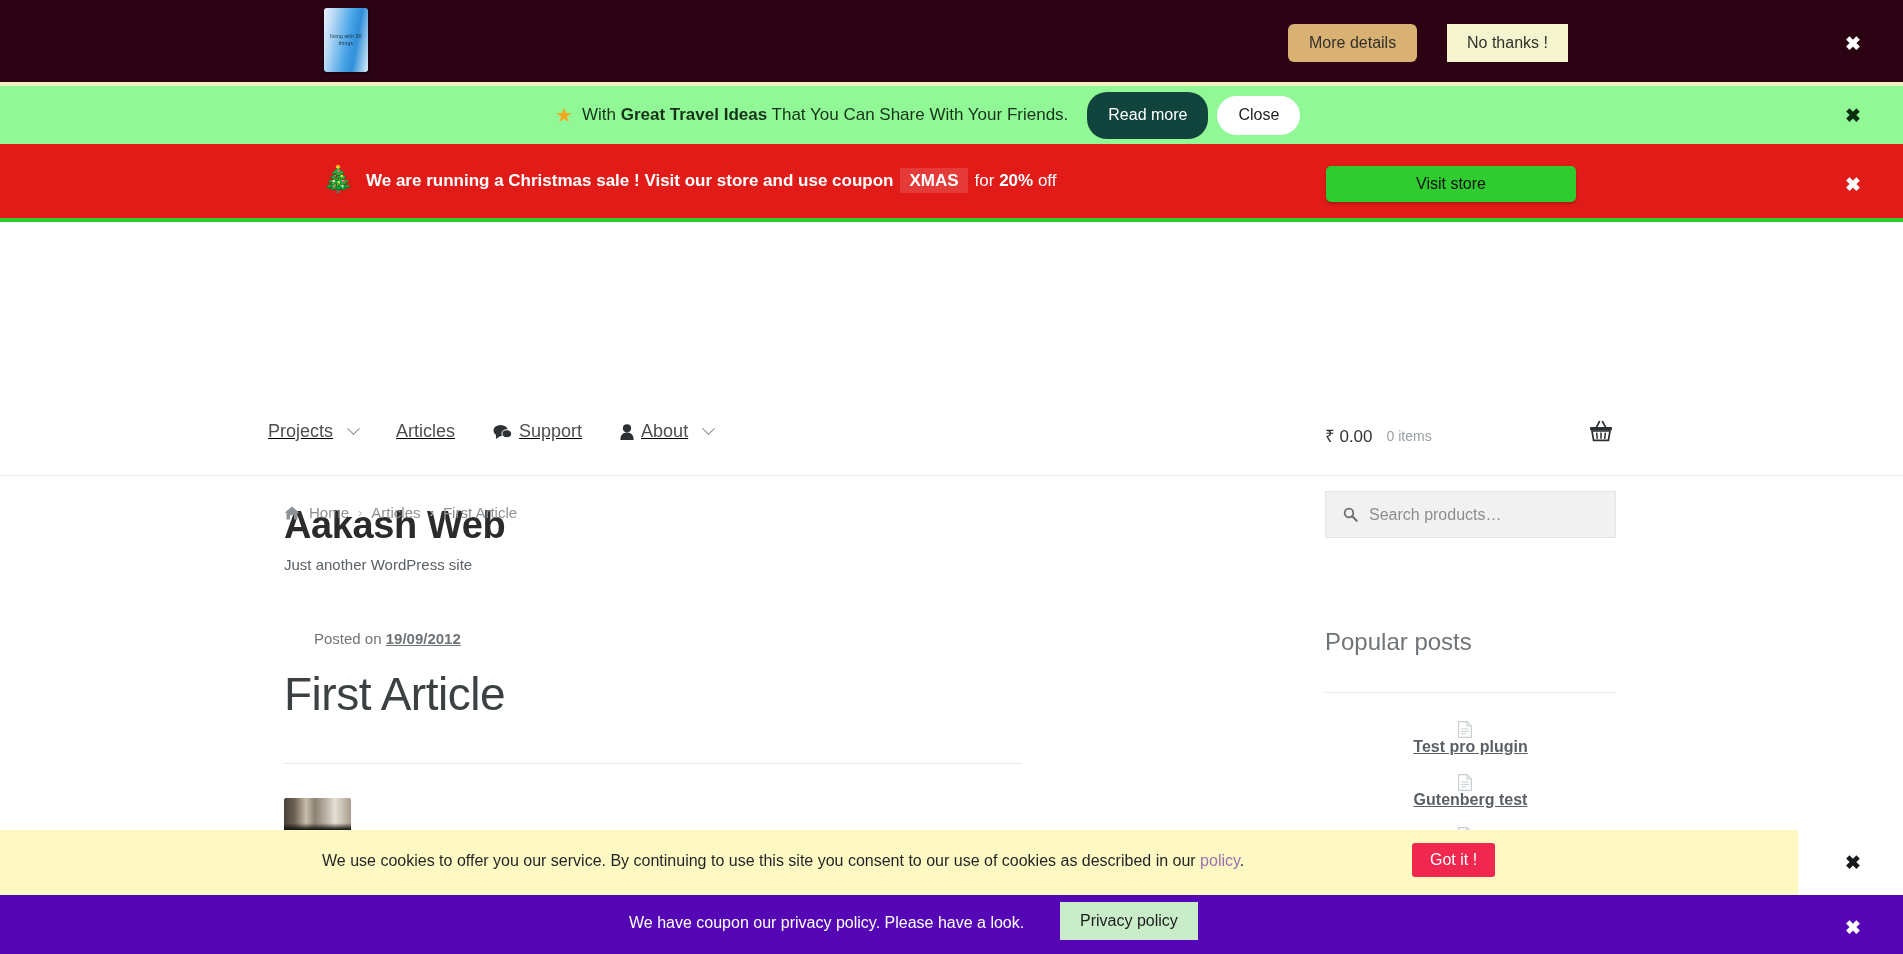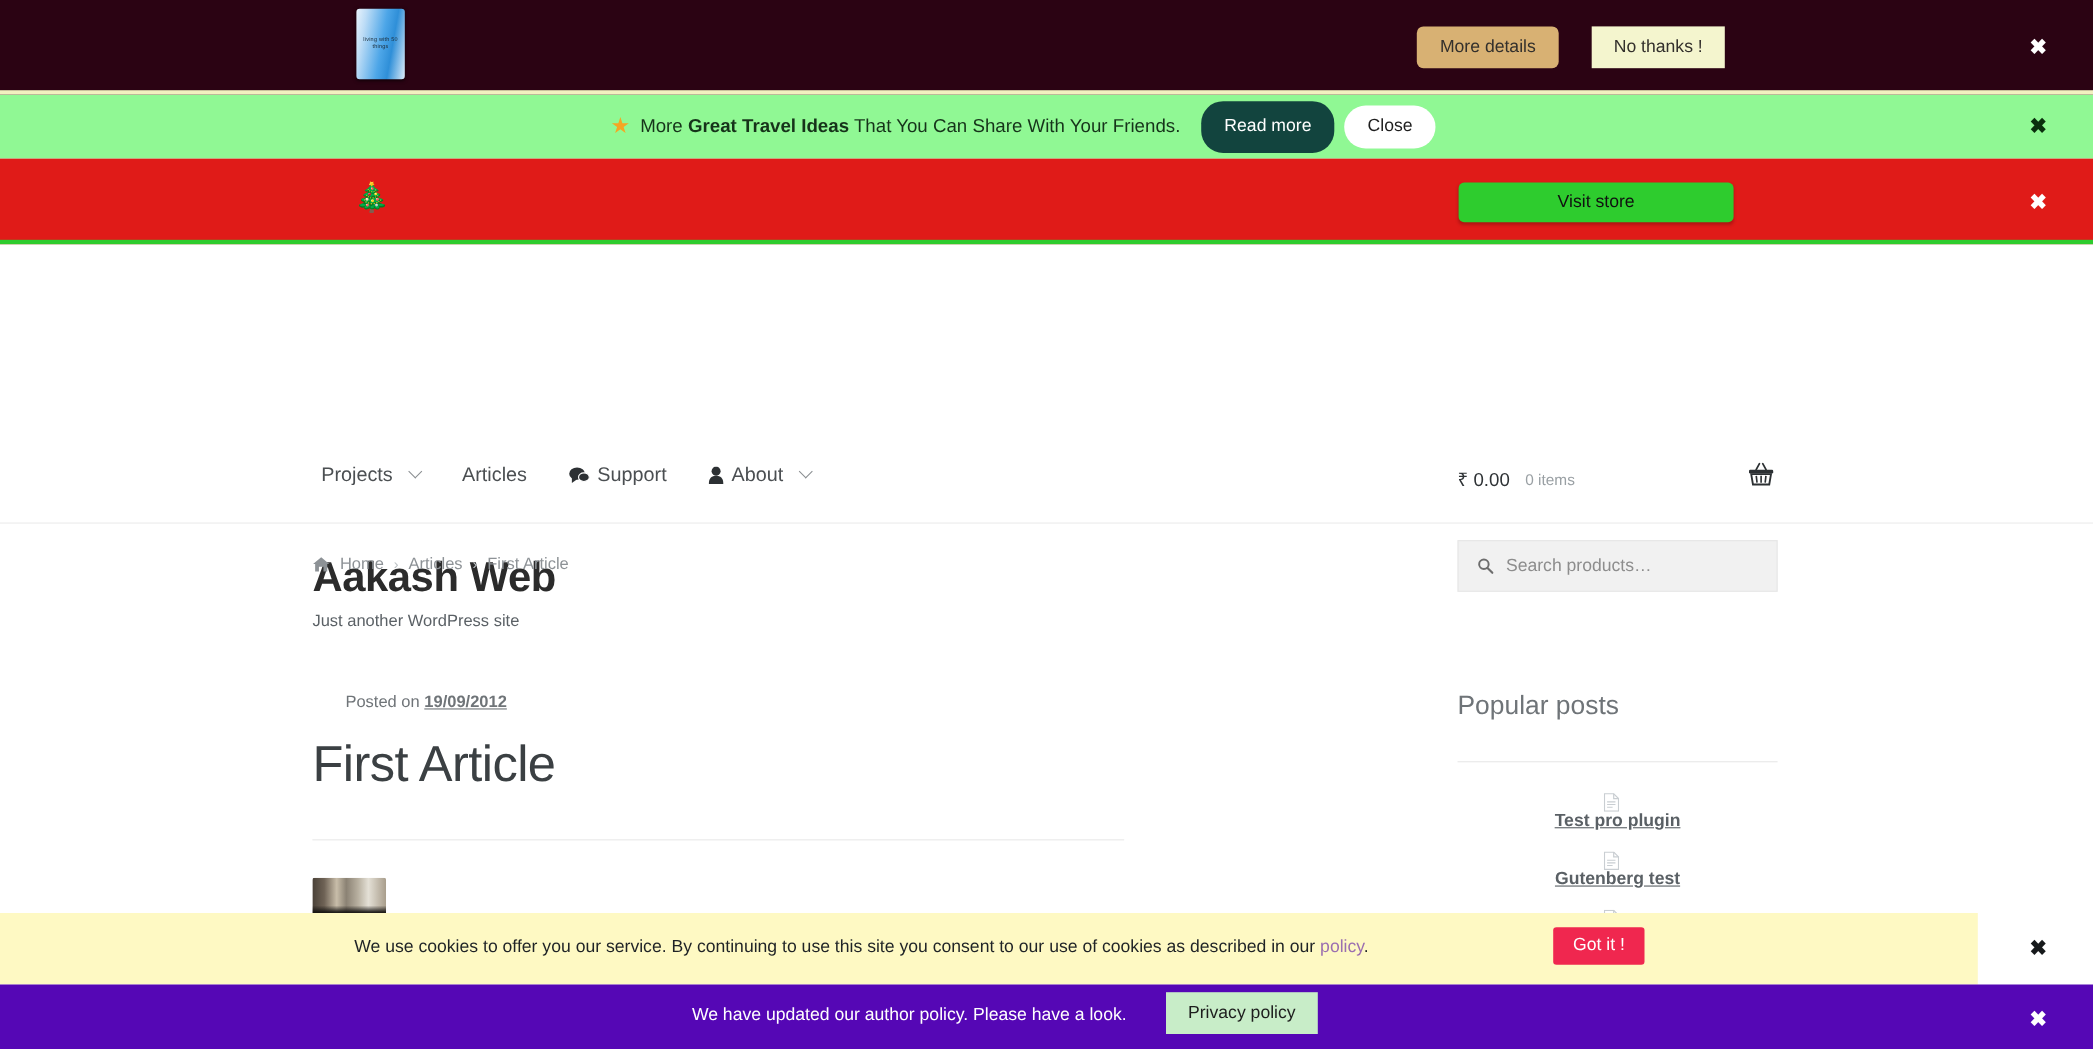--- a/index.html
+++ b/index.html
@@ -183,23 +183,23 @@
   }
   .search-input::placeholder { color: #8d8d8d; }
 
   
   .nav-bar {
     position: absolute; top: 226px; left: 0;
     width: 1903px; height: 250px;
     border-bottom: 1px solid #ececec;
   }
   .nav-menu {
-    position: absolute; left: 292px; top: 195px;
+    position: absolute; left: 268px; top: 195px;
     display: flex; align-items: flex-end; gap: 0;
-    list-style: none; margin: 0; padding: 0;
+    list-style: none; margin: 0; padding: 0; text-decoration: underline;
   }
   .nav-item {
     display: flex; align-items: center;
     color: #4b4f52; font-size: 18px;
     margin-right: 38px;
     cursor: pointer;
   }
   .nav-item .ico { margin-right: 7px; display: flex; align-items: center; }
   .caret {
     margin-left: 16px;
@@ -450,38 +450,39 @@
       <span>living with 50 things</span>
     </div>
     <button class="btn-more-details">More details</button>
     <button class="btn-no-thanks">No thanks !</button>
     <button class="bar-close close-book">✖</button>
   </div>
 
   <div class="bar-travel">
     <div class="travel-inner">
       <span class="star-icon">★</span>
-      <span class="travel-text"><span>More </span><b>Great Travel Ideas</b><span> That You Can Share With Your Friends.</span></span>
+      <span class="travel-text"><span>With </span><b>Great Travel Ideas</b><span> That You Can Share With Your Friends.</span></span>
       <button class="btn-read-more">Read more</button>
       <button class="btn-travel-close">Close</button>
     </div>
   </div>
   <button class="bar-close close-travel" style="z-index:45;">✖</button>
 
   <div class="bar-xmas">
     <span class="tree-icon">🎄</span>
+    <span class="xmas-text"><span>We are running a Christmas sale ! Visit our store and use coupon</span><span class="coupon">XMAS</span><span class="lite">for </span><span>20%</span><span class="lite"> off</span></span>
   </div>
   <button class="btn-visit-store">Visit store</button>
   <button class="bar-close close-xmas" style="z-index:45;">✖</button>
 
   <div class="bar-cookie">
     <span class="cookie-text"><span>We use cookies to offer you our service. By continuing to use this site you consent to our use of cookies as described in our </span><a>policy</a><span>.</span></span>
   </div>
   <button class="btn-got-it">Got it !</button>
   <button class="bar-close close-cookie" style="z-index:51;">✖</button>
 
   <div class="bar-privacy">
-    <span class="privacy-text">We have updated our author policy. Please have a look.</span>
+    <span class="privacy-text">We have coupon our privacy policy. Please have a look.</span>
   </div>
   <button class="btn-privacy-policy">Privacy policy</button>
   <button class="bar-close close-privacy" style="z-index:51;">✖</button>
 
 </div>
 
 </body></html>

